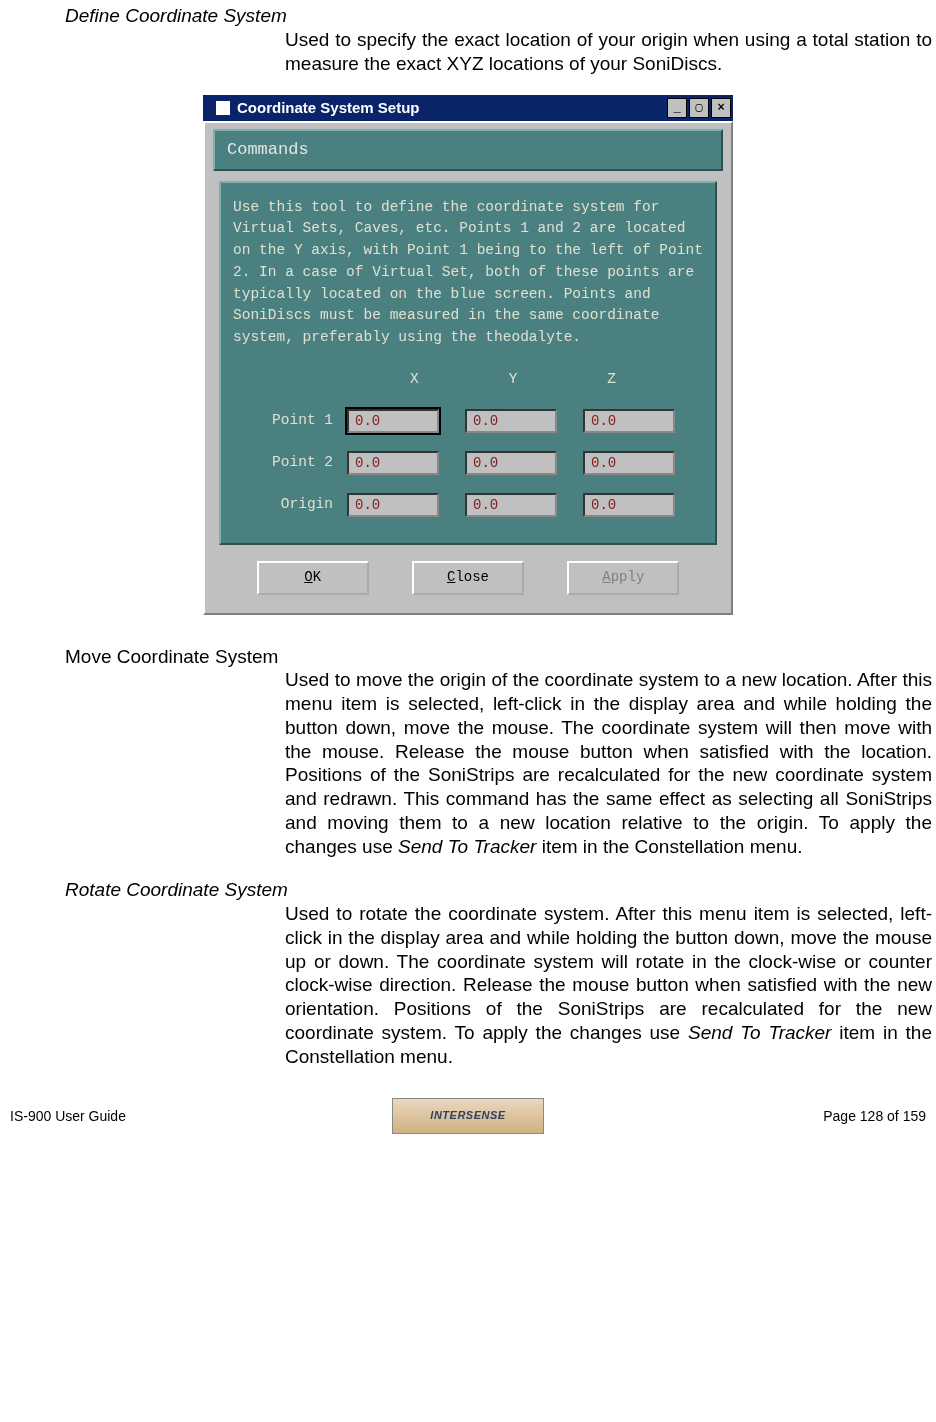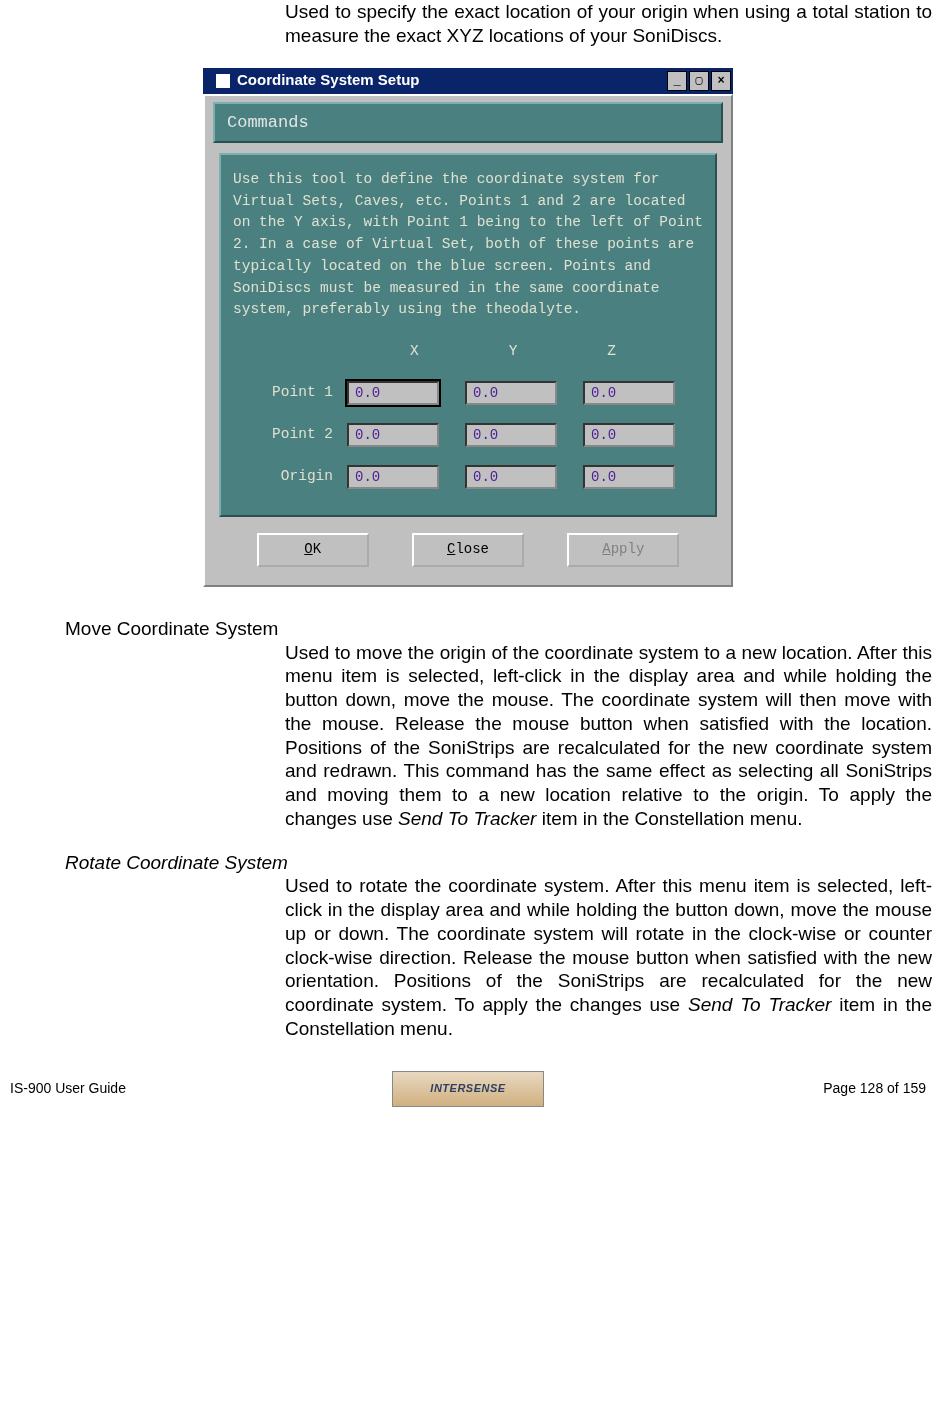--- a/index.html
+++ b/index.html
@@ -119,21 +119,21 @@
     color:#e0e0d0;
   }
   .coord-input {
     width: 92px;
     height: 24px;
     background:#c0c0c0;
     border: 2px inset #888;
     margin-right: 26px;
     font-family:"Courier New",monospace;
     font-size:14px;
-    color:#4c1d95;
+    color:#7f1d1d;
     padding: 1px 6px;
     box-sizing:border-box;
   }
   .coord-input.focused {
     outline: 2px solid #000;
   }
   .btn-row {
     display:flex;
     justify-content:space-around;
     padding: 6px 30px 18px 30px;
@@ -172,20 +172,21 @@
     color:#304060;
     font-weight:bold;
     letter-spacing:0.5px;
   }
 </style>
 </head>
 <body>
 
 <div class="page">
 
+  <p class="section-title">Define Coordinate System</p>
   <p class="body-text">Used to specify the exact location of your origin when using a total station to measure the exact XYZ locations of your SoniDiscs.</p>
 
   <div class="dialog-wrap">
     <div class="titlebar">
       <span class="sysicon"></span>
       <span>Coordinate System Setup</span>
       <span class="spacer"></span>
       <span class="winbtn">_</span>
       <span class="winbtn">▢</span>
       <span class="winbtn">×</span>

